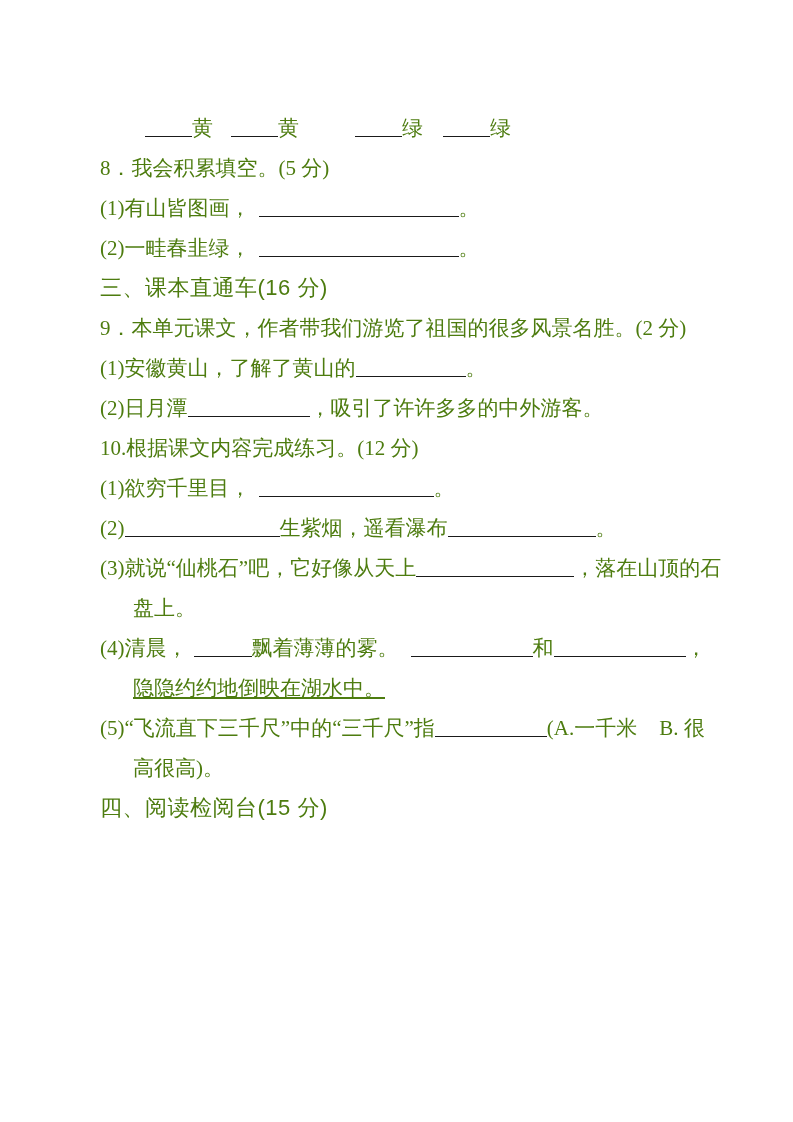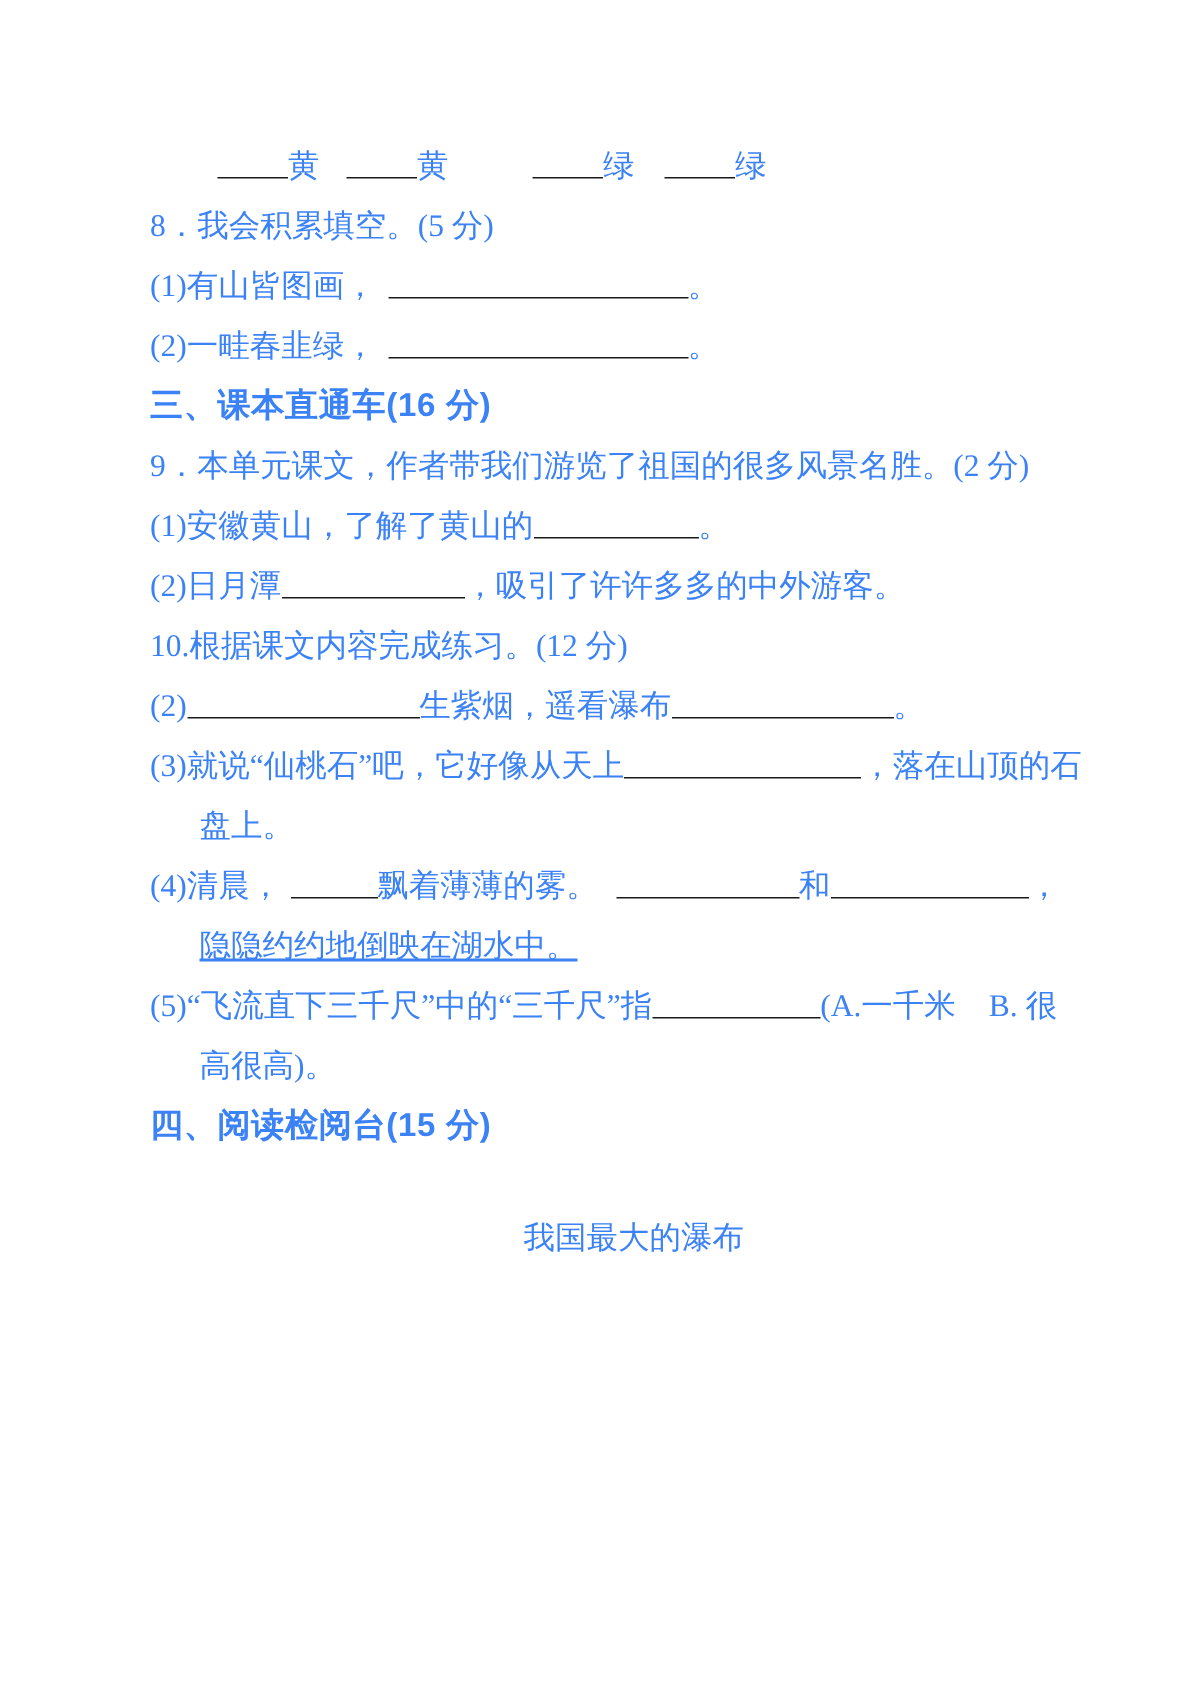--- a/index.html
+++ b/index.html
@@ -10,33 +10,33 @@
   body {
     width: 793px;
     height: 1122px;
     position: relative;
     overflow: hidden;
     font-family: "Liberation Serif", "DejaVu Serif", serif;
   }
   #doc {
     position: absolute;
     left: 100px;
-    top: 90px;
+    top: 108px;
     width: 645px;
-    color: #3b82f6;
+    color: #4d7c0f;
   }
   .line {
     height: 40px;
     line-height: 40px;
     font-size: 21px;
     white-space: nowrap;
   }
   .line.heading {
     font-family: "Liberation Sans", "DejaVu Sans", sans-serif;
-    font-weight: 700;
+    font-weight: 400;
     font-size: 22px;
     letter-spacing: 0.5px;
   }
   .line.center-title {
     font-family: "Liberation Sans", "DejaVu Sans", sans-serif;
     text-align: center;
     font-size: 21px;
   }
   .seg-text { vertical-align: baseline; }
   .seg-blank {
@@ -53,22 +53,22 @@
 <div id="doc">
     <div class="line body" style="padding-left: 45px;"><span class="seg-blank" style="width: 47px;"></span><span class="seg-text">黄</span><span class="seg-space" style="width: 18px;"></span><span class="seg-blank" style="width: 47px;"></span><span class="seg-text">黄</span><span class="seg-space" style="width: 56px;"></span><span class="seg-blank" style="width: 47px;"></span><span class="seg-text">绿</span><span class="seg-space" style="width: 20px;"></span><span class="seg-blank" style="width: 47px;"></span><span class="seg-text">绿</span></div>
     <div class="line body"><span class="seg-text">8．我会积累填空。(5 分)</span></div>
     <div class="line body"><span class="seg-text">(1)有山皆图画，</span><span class="seg-space" style="width: 8px;"></span><span class="seg-blank" style="width: 200px;"></span><span class="seg-text">。</span></div>
     <div class="line body"><span class="seg-text">(2)一畦春韭绿，</span><span class="seg-space" style="width: 8px;"></span><span class="seg-blank" style="width: 200px;"></span><span class="seg-text">。</span></div>
     <div class="line heading"><span class="seg-text">三、课本直通车(16 分)</span></div>
     <div class="line body"><span class="seg-text">9．本单元课文，作者带我们游览了祖国的很多风景名胜。(2 分)</span></div>
     <div class="line body"><span class="seg-text">(1)安徽黄山，了解了黄山的</span><span class="seg-blank" style="width: 110px;"></span><span class="seg-text">。</span></div>
     <div class="line body"><span class="seg-text">(2)日月潭</span><span class="seg-blank" style="width: 122px;"></span><span class="seg-text">，吸引了许许多多的中外游客。</span></div>
     <div class="line body"><span class="seg-text">10.根据课文内容完成练习。(12 分)</span></div>
+    <div class="line body"><span class="seg-text">(1)欲穷千里目，</span><span class="seg-space" style="width: 8px;"></span><span class="seg-blank" style="width: 175px;"></span><span class="seg-text">。</span></div>
     <div class="line body"><span class="seg-text">(2)</span><span class="seg-blank" style="width: 155px;"></span><span class="seg-text">生紫烟，遥看瀑布</span><span class="seg-blank" style="width: 148px;"></span><span class="seg-text">。</span></div>
     <div class="line body"><span class="seg-text">(3)就说“仙桃石”吧，它好像从天上</span><span class="seg-blank" style="width: 158px;"></span><span class="seg-text">，落在山顶的石</span></div>
     <div class="line body" style="padding-left: 33px;"><span class="seg-text">盘上。</span></div>
     <div class="line body"><span class="seg-text">(4)清晨，</span><span class="seg-space" style="width: 6px;"></span><span class="seg-blank" style="width: 58px;"></span><span class="seg-text">飘着薄薄的雾。</span><span class="seg-space" style="width: 12px;"></span><span class="seg-blank" style="width: 122px;"></span><span class="seg-text">和</span><span class="seg-blank" style="width: 132px;"></span><span class="seg-text">，</span></div>
     <div class="line body" style="padding-left: 33px; text-decoration: underline;"><span class="seg-text">隐隐约约地倒映在湖水中。</span></div>
     <div class="line body"><span class="seg-text">(5)“飞流直下三千尺”中的“三千尺”指</span><span class="seg-blank" style="width: 112px;"></span><span class="seg-text">(A.一千米</span><span class="seg-space" style="width: 22px;"></span><span class="seg-text">B. 很</span></div>
     <div class="line body" style="padding-left: 33px;"><span class="seg-text">高很高)。</span></div>
     <div class="line heading"><span class="seg-text">四、阅读检阅台(15 分)</span></div>
-    <div class="line center-title" style="margin-top: 36px;"><span class="seg-text">我国最大的瀑布</span></div>
   </div>
 
 </body></html>

